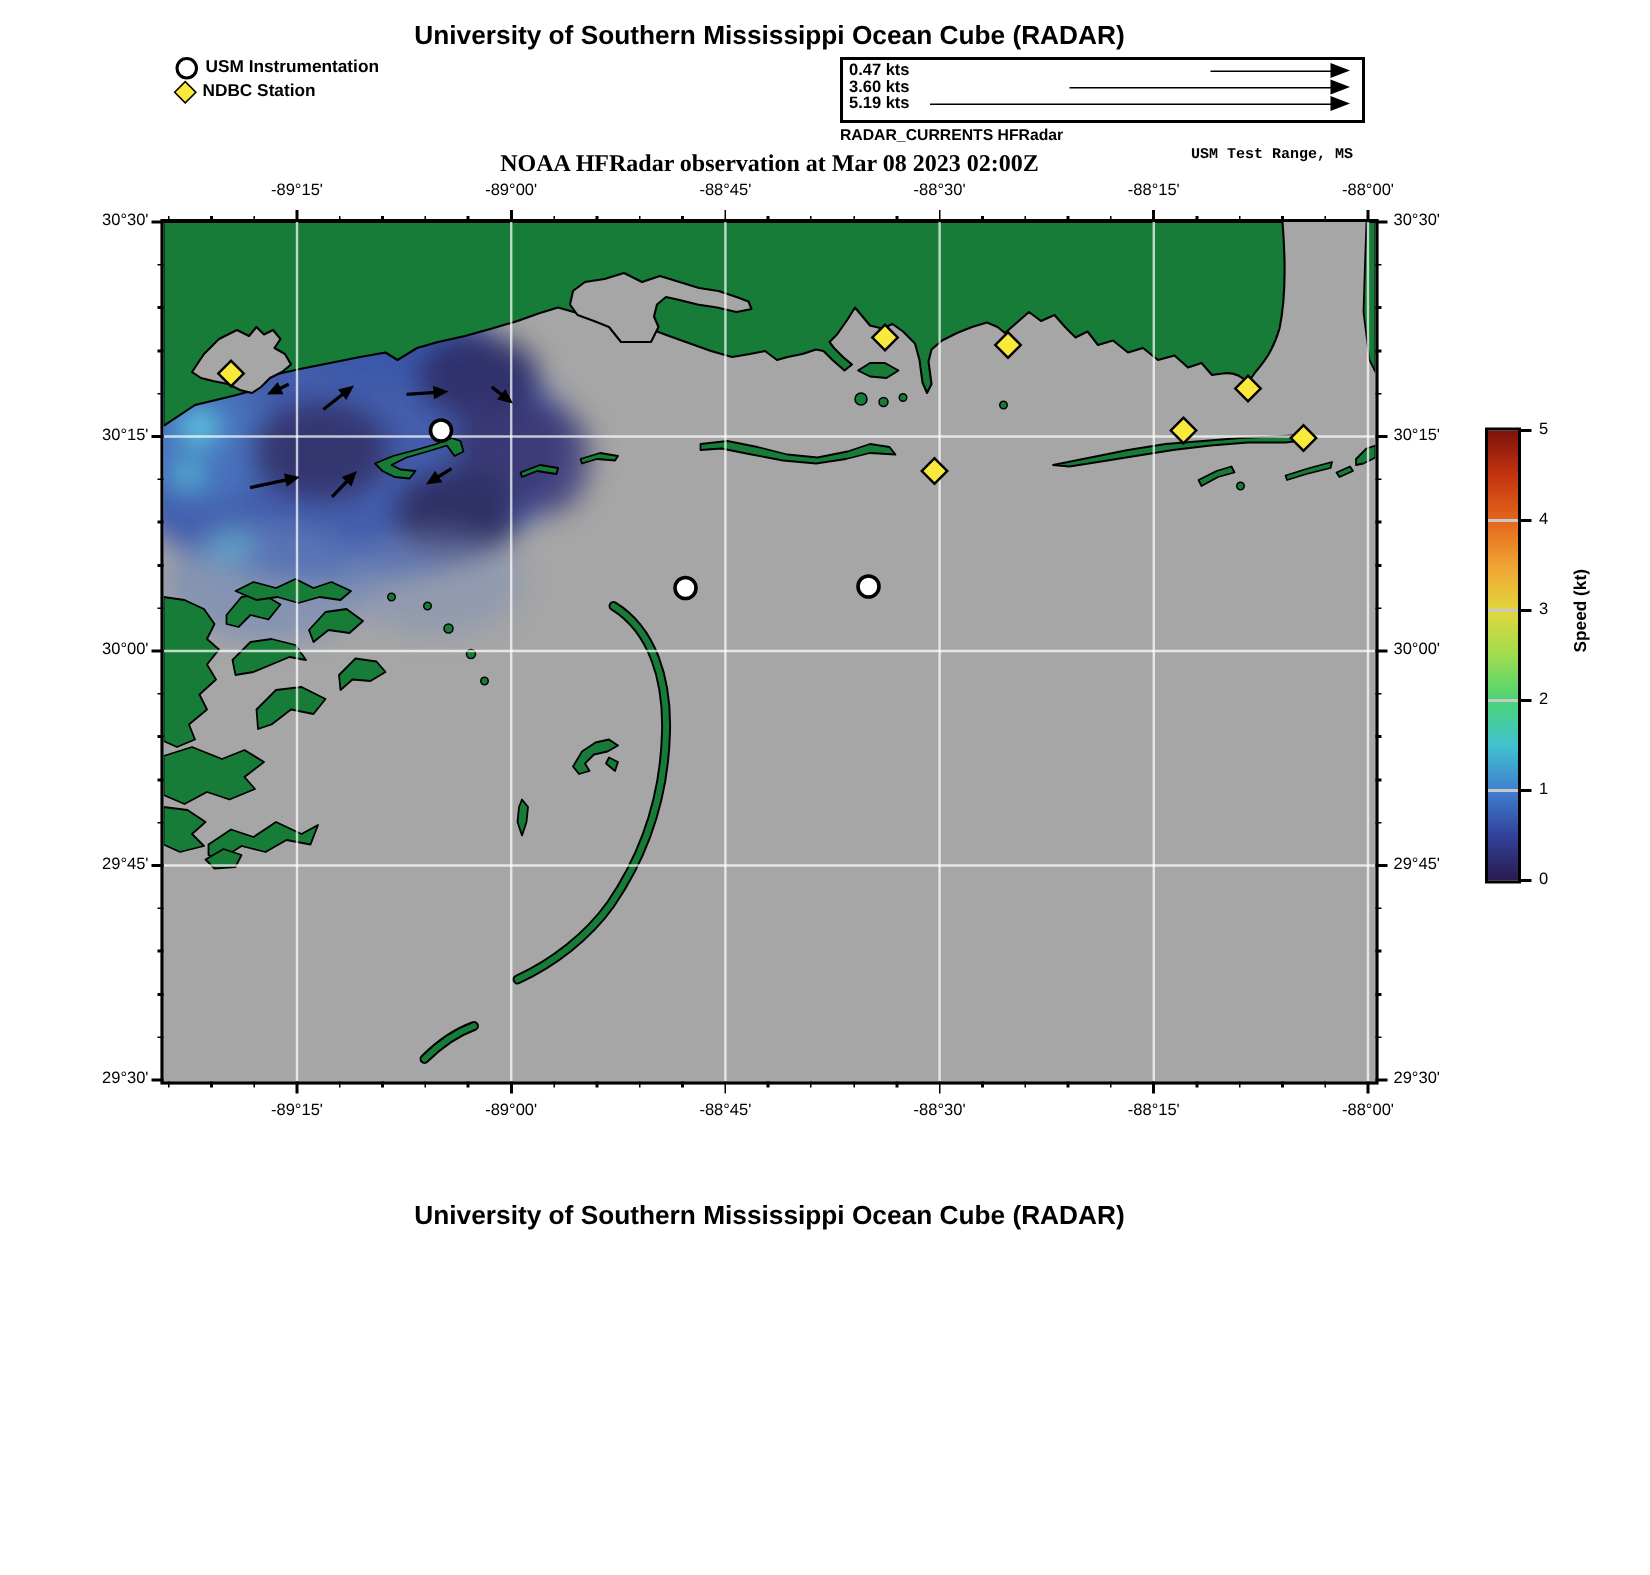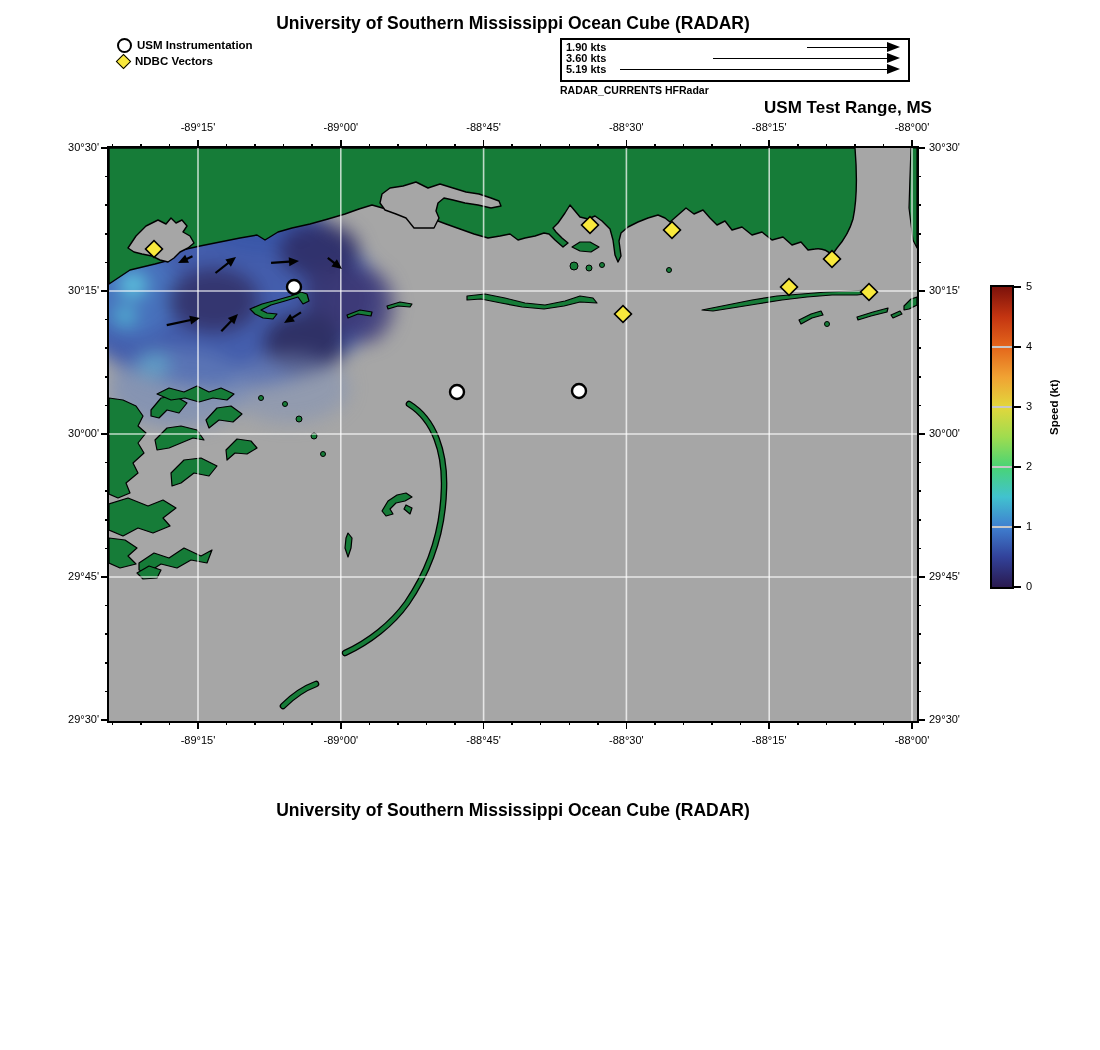--- a/index.html
+++ b/index.html
@@ -1,21 +1,21 @@
 <!DOCTYPE html>
 <html><head>
 <meta charset="utf-8">
 <style>
   html,body{margin:0;padding:0;background:#ffffff;}
   #page{position:relative;width:1100px;height:1050px;background:#ffffff;overflow:hidden;
         font-family:"Liberation Sans", sans-serif;color:#000;margin-left:12px;}
   .abs{position:absolute;}
   .title{font-weight:bold;font-size:17.5px;white-space:nowrap;transform:translateX(-50%);}
   .subtitle{font-family:"Liberation Serif", serif;font-weight:bold;font-size:16px;white-space:nowrap;transform:translateX(-50%);}
-  .rangelab{font-family:Liberation Sans, sans-serif;font-weight:bold;font-size:17px;white-space:nowrap;transform:translateX(-50%);}
+  .rangelab{font-family:Liberation Mono, monospace;font-weight:bold;font-size:10px;white-space:nowrap;transform:translateX(-50%);}
   .leg-label{font-weight:bold;font-size:11.5px;white-space:nowrap;}
   .vecbox{border:2px solid #000;background:#fff;}
   .vec-label{font-weight:bold;font-size:11px;white-space:nowrap;}
   .vec-caption{font-weight:bold;font-size:10.5px;white-space:nowrap;}
   .ticklab{font-size:11px;white-space:nowrap;}
   .cbar-num{font-size:11px;}
   .cbar-title{font-weight:bold;font-size:11.5px;white-space:nowrap;}
   #map-frame{border:2px solid #000;background:#a6a6a6;overflow:hidden;}
   #blob-layer{position:absolute;left:0;top:0;width:808px;height:573px;filter:blur(9px);}
   .blob{position:absolute;border-radius:50%;}
@@ -31,37 +31,38 @@
 
   <div class="abs title" style="left:501px;top:13px;">University of Southern Mississippi Ocean Cube (RADAR)</div>
 
   <div class="abs" style="left:105px;top:37px;">
     <div style="display:flex;align-items:center;gap:5px;height:16px;">
       <span class="leg-circle"></span>
       <span class="leg-label">USM Instrumentation</span>
     </div>
     <div style="display:flex;align-items:center;gap:6px;height:16px;">
       <span class="leg-diamond" style="margin-left:1px;"></span>
-      <span class="leg-label">NDBC Vectors</span>
+      <span class="leg-label">NDBC Station</span>
     </div>
   </div>
 
   <div id="vecbox" class="abs vecbox" style="left:548px;top:38px;width:346px;height:40px;">
-      <div class="abs vec-label" style="left: 4px; top: 1px;">1.90 kts</div>
+      <div class="abs vec-label" style="left: 4px; top: 1px;">0.47 kts</div>
       <div class="abs" style="left: 244.5px; top: 6.5px; width: 81.5px; height: 1.2px; background: rgb(0, 0, 0);"></div>
       <div class="abs" style="left: 325px; top: 2px; width: 0px; height: 0px; border-left: 13px solid rgb(0, 0, 0); border-top: 5px solid transparent; border-bottom: 5px solid transparent;"></div>
       <div class="abs vec-label" style="left: 4px; top: 12px;">3.60 kts</div>
       <div class="abs" style="left: 151px; top: 17.5px; width: 175px; height: 1.2px; background: rgb(0, 0, 0);"></div>
       <div class="abs" style="left: 325px; top: 13px; width: 0px; height: 0px; border-left: 13px solid rgb(0, 0, 0); border-top: 5px solid transparent; border-bottom: 5px solid transparent;"></div>
       <div class="abs vec-label" style="left: 4px; top: 23px;">5.19 kts</div>
       <div class="abs" style="left: 57.5px; top: 28.5px; width: 268.5px; height: 1.2px; background: rgb(0, 0, 0);"></div>
       <div class="abs" style="left: 325px; top: 24px; width: 0px; height: 0px; border-left: 13px solid rgb(0, 0, 0); border-top: 5px solid transparent; border-bottom: 5px solid transparent;"></div>
     </div>
   <div class="abs vec-caption" style="left:548px;top:84px;">RADAR_CURRENTS HFRadar</div>
 
+  <div class="abs subtitle" style="left:501px;top:101px;">NOAA HFRadar observation at Mar 08 2023 02:00Z</div>
   <div class="abs rangelab" style="left:836px;top:98px;">USM Test Range, MS</div>
 
   <div id="map-frame" class="abs" style="left:95px;top:146px;width:808px;height:573px;">
     <div id="blob-layer">
         <div class="blob" style="left: -40px; top: 60px; width: 310px; height: 180px; background: rgb(61, 89, 172); opacity: 0.95;"></div>
         <div class="blob" style="left: 100px; top: 55px; width: 120px; height: 50px; background: rgb(58, 87, 168); opacity: 0.9;"></div>
         <div class="blob" style="left: -20px; top: 100px; width: 90px; height: 90px; background: rgb(74, 119, 192); opacity: 0.8;"></div>
         <div class="blob" style="left: 170px; top: 75px; width: 80px; height: 55px; background: rgb(47, 45, 102); opacity: 0.9;"></div>
         <div class="blob" style="left: 195px; top: 115px; width: 70px; height: 65px; background: rgb(55, 52, 111); opacity: 0.9;"></div>
         <div class="blob" style="left: 60px; top: 120px; width: 90px; height: 65px; background: rgb(51, 48, 102); opacity: 0.85;"></div>

